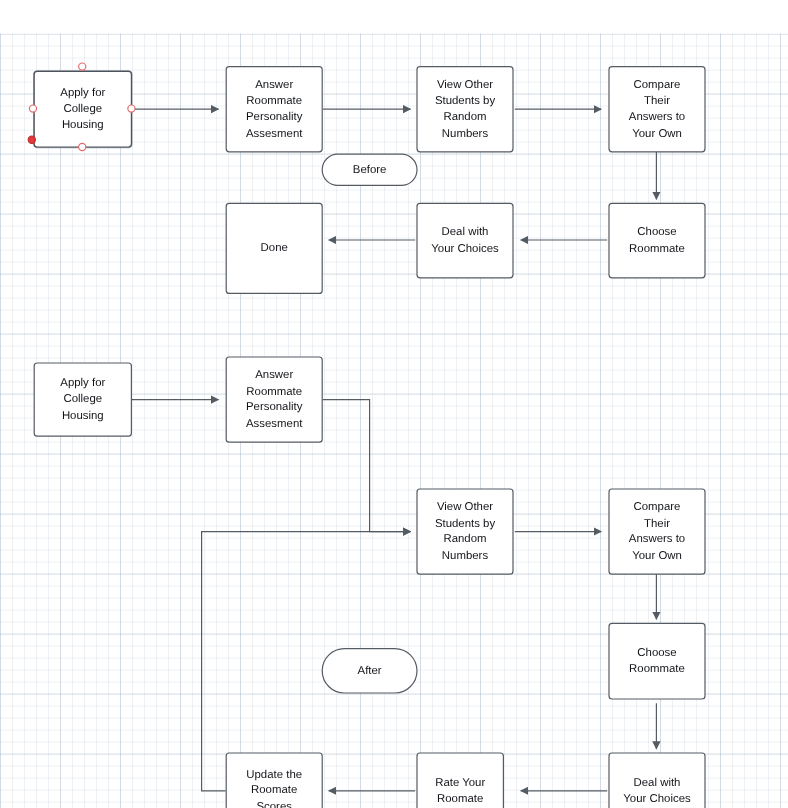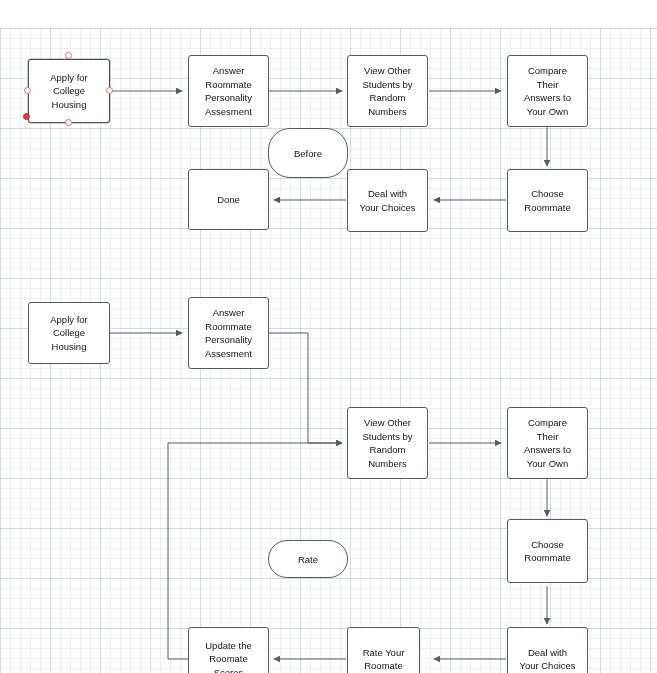--- a/index.html
+++ b/index.html
@@ -136,23 +136,23 @@
 Random
 Numbers</div>
   <div class="node" style="left:507px; top:27px; width:81px; height:72px;">Compare
 Their
 Answers to
 Your Own</div>
   <div class="node" style="left:507px; top:141px; width:81px; height:63px;">Choose
 Roommate</div>
   <div class="node" style="left:347px; top:141px; width:81px; height:63px;">Deal with
 Your Choices</div>
-  <div class="node" style="left:188px; top:141px; width:81px; height:61px;">Done</div>
+  <div class="node" style="left:188px; top:141px; width:81px; height:76px;">Done</div>
 
-  <div class="pill" style="left:268px; top:100px; width:80px; height:50px;">Before</div>
+  <div class="pill" style="left:268px; top:100px; width:80px; height:27px;">Before</div>
 
   <div class="handle" style="left:65px; top:24px;"></div>
   <div class="handle" style="left:24px; top:59px;"></div>
   <div class="handle" style="left:106px; top:59px;"></div>
   <div class="handle" style="left:65px; top:91px;"></div>
   <div class="handle filled" style="left:23px; top:85px;"></div>
 
   <div class="node" style="left:28px; top:274px; width:82px; height:62px;">Apply for
 College
 Housing</div>
@@ -171,18 +171,18 @@
   <div class="node" style="left:507px; top:491px; width:81px; height:64px;">Choose
 Roommate</div>
   <div class="node" style="left:507px; top:599px; width:81px; height:64px;">Deal with
 Your Choices</div>
   <div class="node" style="left:347px; top:599px; width:73px; height:64px;">Rate Your
 Roomate</div>
   <div class="node" style="left:188px; top:599px; width:81px; height:64px;">Update the
 Roomate
 Scores</div>
 
-  <div class="pill" style="left:268px; top:512px; width:80px; height:38px;">Rate</div>
+  <div class="pill" style="left:268px; top:512px; width:80px; height:38px;">After</div>
 
   <div class="bottom-strip">
     <div class="scroll-thumb"></div>
   </div>
 </div>
 
 </body></html>

